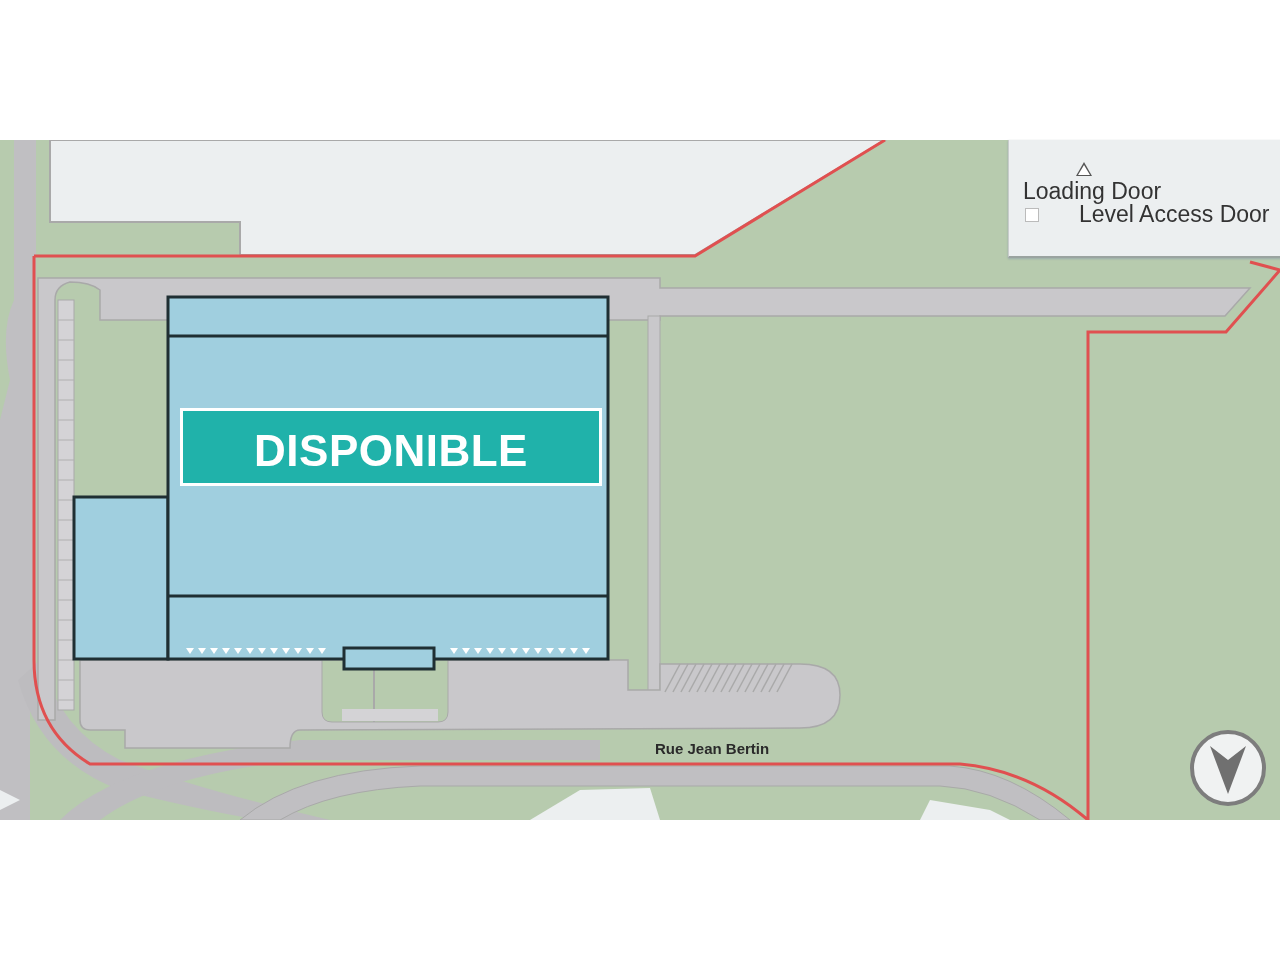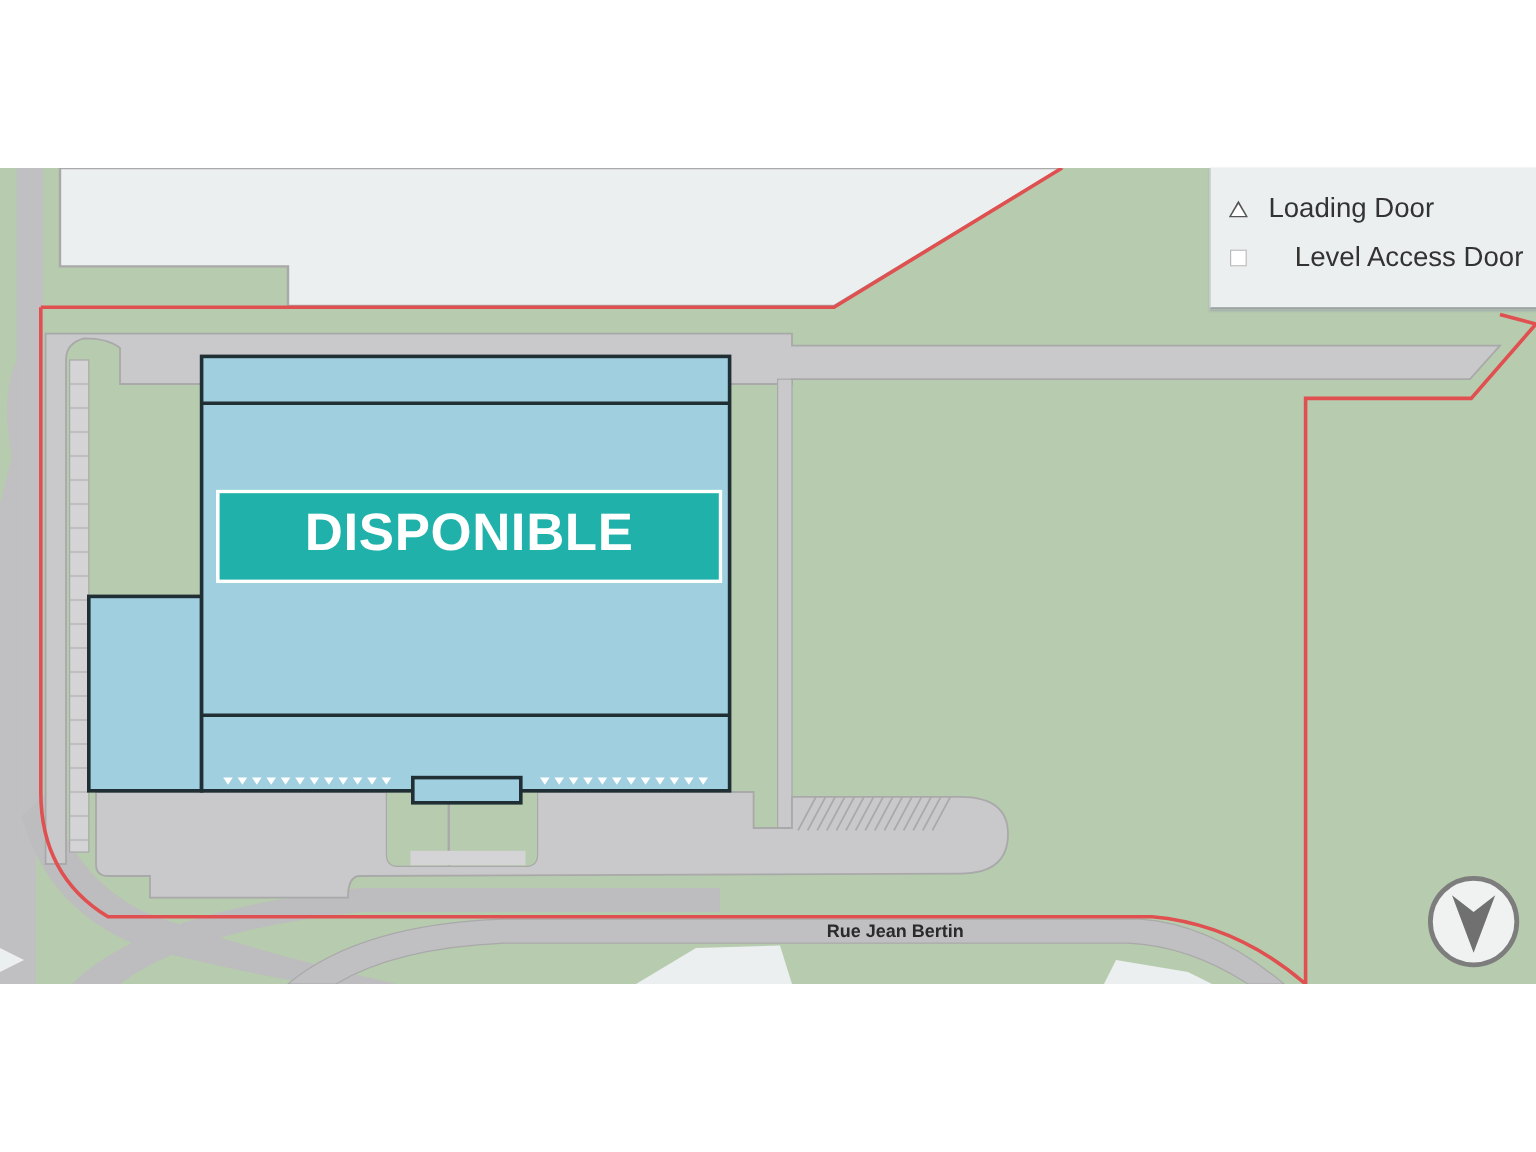--- a/index.html
+++ b/index.html
@@ -5,23 +5,23 @@
   html, body { margin:0; padding:0; background:#ffffff; }
   body { width:1280px; height:960px; position:relative; overflow:hidden; font-family:"Liberation Sans", sans-serif; }
   .map { position:absolute; left:0; top:140px; width:1280px; height:680px; overflow:hidden; }
   .map svg { position:absolute; left:0; top:0; }
   .legend { position:absolute; left:1008px; top:140px; width:272px; height:116px; background:#eceff0; box-shadow:0 1px 2px #9aa; border-left:1px solid #c8cccc; border-bottom:2px solid #9aa3a0; }
   .legend-row { position:absolute; left:14px; display:flex; align-items:center; font-size:23px; color:#333; }
   .legend-row .sym { width:18px; height:18px; margin-right:16px; display:flex; align-items:center; justify-content:center; }
   .tri { width:0; height:0; border-left:8px solid transparent; border-right:8px solid transparent; border-bottom:14px solid #555; position:relative; }
   .tri::after { content:""; position:absolute; left:-6px; top:3px; border-left:6px solid transparent; border-right:6px solid transparent; border-bottom:10px solid #fff; }
   .sq { width:12px; height:12px; background:#fff; border:1px solid #bbb; }
-  .badge { position:absolute; left:180px; top:408px; width:422px; height:78px; box-sizing:border-box; border:3px solid #ffffff; background:#20b2aa; display:flex; justify-content:center; }
+  .badge { position:absolute; left:180px; top:408px; width:422px; height:78px; box-sizing:border-box; border:3px solid #ffffff; background:#20b2aa; display:flex; align-items:center; justify-content:center; }
   .badge span { color:#fff; font-weight:bold; font-size:44px; letter-spacing:0.5px; margin-top:8px; }
-  .street { position:absolute; left:655px; top:768px; font-size:15px; font-weight:bold; color:#2a2a2a;margin-left:34px; }
+  .street { position:absolute; left:655px; top:740px; font-size:15px; font-weight:bold; color:#2a2a2a; }
   .compass { position:absolute; left:1188px; top:728px; width:80px; height:80px; }
 </style>
 </head>
 <body>
 
 <div class="map">
   <svg width="1280" height="680" viewBox="0 140 1280 680">
 
     <rect x="0" y="140" width="1280" height="680" fill="#b7cbae"></rect>
 
@@ -130,21 +130,21 @@
   </svg>
 </div>
 
 <div class="badge">
   <span>DISPONIBLE</span>
 </div>
 
 <div class="street">Rue Jean Bertin</div>
 
 <div class="legend">
-  <div class="legend-row" style="top:20px;">
+  <div class="legend-row" style="top:20px;flex-direction:column;">
     <span class="sym">
         <span class="tri"></span>
       </span>
     <span>Loading Door</span>
   </div>
   <div class="legend-row" style="top:61px;gap:20px;">
     <span class="sym">
         <span class="sq"></span>
       </span>
     <span style="margin-left:2px;">Level Access Door</span>

